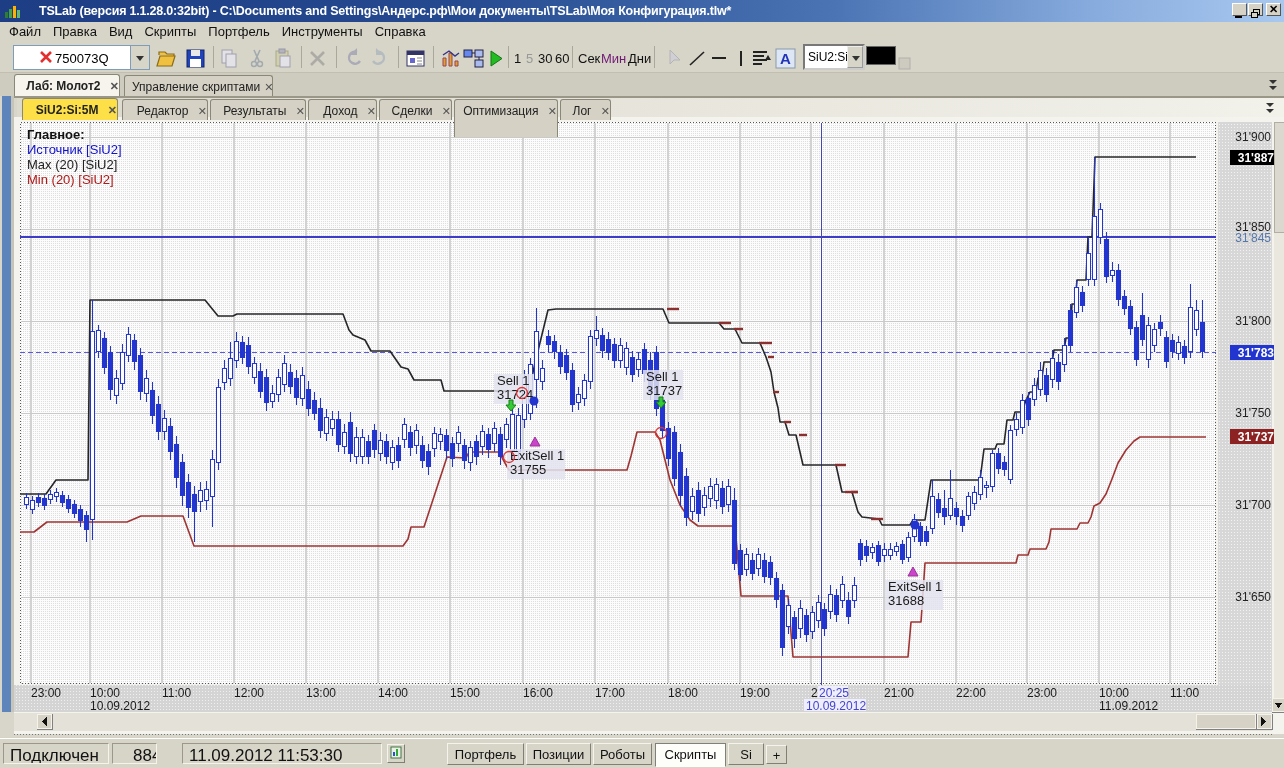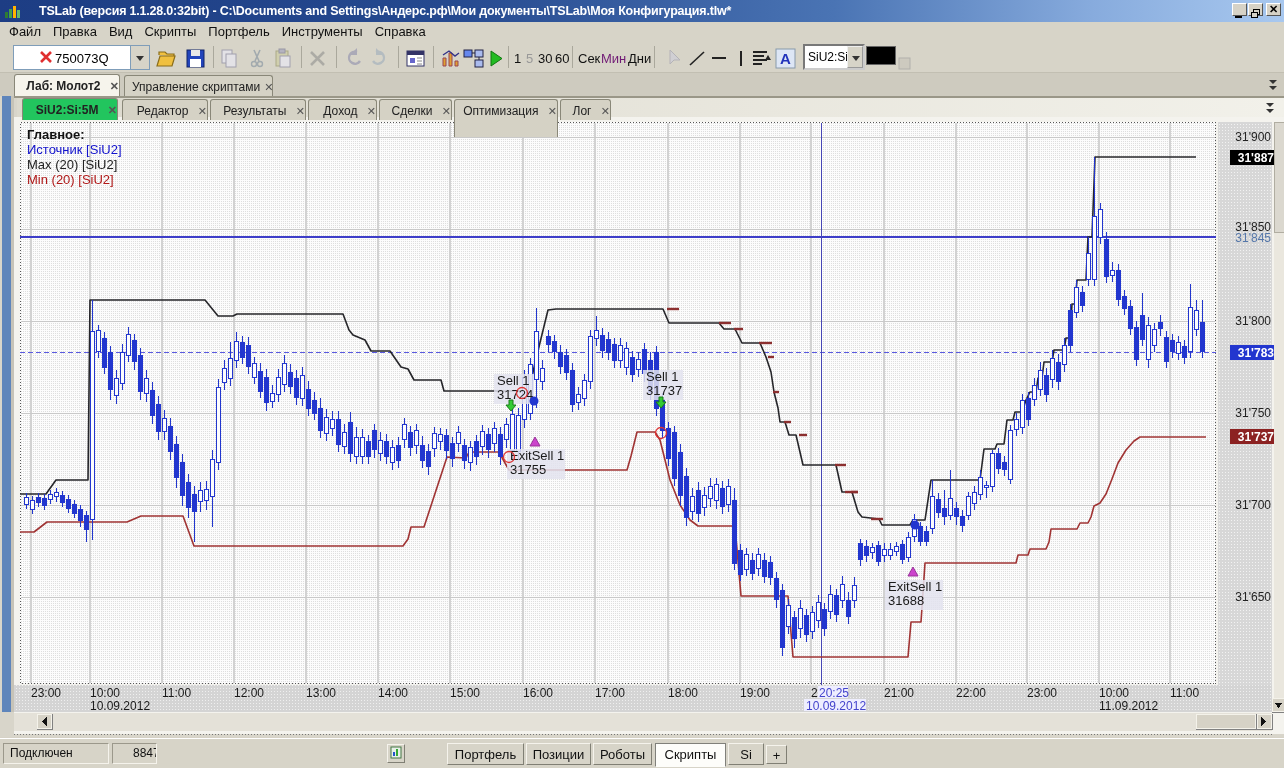--- a/index.html
+++ b/index.html
@@ -5,21 +5,21 @@
 body { position:relative; background:#d6d2c6; }
 .abs { position:absolute; }
 .titlebar { left:0; top:0; width:1284px; height:22px;
   background:linear-gradient(90deg,#1d3d84 0%,#25498f 35%,#4a74b4 65%,#87abdd 85%,#a8c8ef 100%);
   color:#fff; font-size:12.5px; font-weight:bold; line-height:22px; white-space:nowrap; letter-spacing:-0.2px; }
 .menubar { left:0; top:22px; width:1284px; height:20px; background:#d7d4c8; font-size:13px; color:#111; padding-left:3px; }
 .menubar span { display:inline-block; padding:2px 6px 0 6px; }
 .toolbar { left:0; top:42px; width:1284px; height:31px; background:#d7d4c8; border-bottom:1px solid #c2bfb2;padding-left:24px; }
 .tabs1 { left:0; top:73px; width:1284px; height:23px; background:#cecbbf; }
 .statusbar { left:0; top:738px; width:1284px; height:30px; background:#d7d4c8; border-top:1px solid #fff; font-size:13px; color:#111; }
-.sunk { position:absolute; top:4px; height:21px; border:1px solid; border-color:#9b988b #f5f3ec #f5f3ec #9b988b; padding:2px 6px 0 6px; white-space:nowrap; overflow:hidden; font-size:12px; }
+.sunk { position:absolute; top:4px; height:21px; border:1px solid; border-color:#9b988b #f5f3ec #f5f3ec #9b988b; padding:2px 6px 0 6px; white-space:nowrap; overflow:hidden; font-size:17px; }
 .btn3d { position:absolute; border:1px solid; border-color:#f5f3ec #807f74 #807f74 #f5f3ec; background:#d7d4c8; text-align:center; }
 .tab { position:absolute; border:1px solid #898778; border-bottom:none; border-radius:3px 3px 0 0; font-size:12px; padding-top:4px; padding-left:8px; background:#d5d2c5; color:#222; height:22px; white-space:nowrap; overflow:hidden;text-align:right; }
 .tabx { color:#555; font-size:11px; margin-left:6px; }
 .tbtn { position:absolute; top:5px; width:24px; height:24px; }
 .tsep { position:absolute; top:4px; width:1px; height:22px; background:#aaa89c; }
 .ttext { position:absolute; top:9px; font-size:13px; color:#111; }
 </style></head>
 <body>
 <div class="abs titlebar"><svg class="abs" style="left:5px;top:4px" width="15" height="14">
       <rect x="0" y="8" width="3" height="6" fill="#2e7d32"></rect>
@@ -691,30 +691,31 @@
 <path d="M1265 106 h8 l-4 4 z M1265 111 h8 l-4 4 z" fill="#333"></path>
 <line x1="14" y1="734" x2="1272" y2="734" stroke="#777" stroke-width="1" stroke-dasharray="1,2"></line>
 </g>
   </svg>
 <div class="abs" style="left:14px;top:96px;width:1270px;height:2px;background:#9a9788"></div>
 <div class="abs" style="left:17px;top:98px;width:1267px;height:19px;background:linear-gradient(90deg,#dcd9cd,#f2f1ea)">
     <svg style="position:absolute;left:1248px;top:4px" width="12" height="12">
       <path d="M1 1 h8 l-4 4 z M1 7 h8 l-4 4 z" fill="#333"></path>
     </svg>
   </div>
-<div class="tab" style="left:22px;top:98px;width:96px;background:#22c55e;font-weight:bold;z-index:5">SiU2:Si:5M <span class="tabx">✕</span></div>
+<div class="tab" style="left:22px;top:98px;width:96px;background:#fde047;font-weight:bold;z-index:5">SiU2:Si:5M <span class="tabx">✕</span></div>
 <div class="tab" style="left:122px;top:99px;width:86px;height:21px;z-index:4">Редактор <span class="tabx">✕</span></div>
 <div class="tab" style="left:210px;top:99px;width:96px;height:21px;z-index:4">Результаты <span class="tabx">✕</span></div>
 <div class="tab" style="left:308px;top:99px;width:69px;height:21px;z-index:4">Доход <span class="tabx">✕</span></div>
 <div class="tab" style="left:379px;top:99px;width:73px;height:21px;z-index:4">Сделки <span class="tabx">✕</span></div>
 <div class="tab" style="left:454px;top:99px;width:104px;height:38px;z-index:4">Оптимизация <span class="tabx">✕</span></div>
 <div class="tab" style="left:560px;top:99px;width:51px;height:21px;z-index:4">Лог <span class="tabx">✕</span></div>
 <div class="abs statusbar">
 <div class="sunk" style="left:3px;width:106px">Подключен</div>
 <div class="sunk" style="left:112px;width:45px;padding-left:20px">8847 байт</div>
+<div class="sunk" style="left:182px;width:200px">11.09.2012 11:53:30</div>
 <div class="btn3d" style="left:387px;top:5px;width:18px;height:19px"><svg width="14" height="14">
         <rect x="2" y="2" width="10" height="11" fill="#e8f0e8" stroke="#447744"></rect>
         <rect x="4" y="7" width="2" height="4" fill="#2255cc"></rect>
         <rect x="7" y="4" width="2" height="7" fill="#33aa33"></rect>
       </svg></div>
 <div class="btn3d" style="left:447px;top:4px;width:77px;height:22px;padding-top:3px">Портфель</div>
 <div class="btn3d" style="left:526px;top:4px;width:65px;height:22px;padding-top:3px">Позиции</div>
 <div class="btn3d" style="left:593px;top:4px;width:59px;height:22px;padding-top:3px">Роботы</div>
 <div class="btn3d" style="left:655px;top:4px;width:71px;height:24px;padding-top:3px;background:#fdfdfa;border-color:#80807a #80807a #fdfdfa #80807a">Скрипты</div>
 <div class="btn3d" style="left:728px;top:4px;width:36px;height:22px;padding-top:3px">Si</div>

